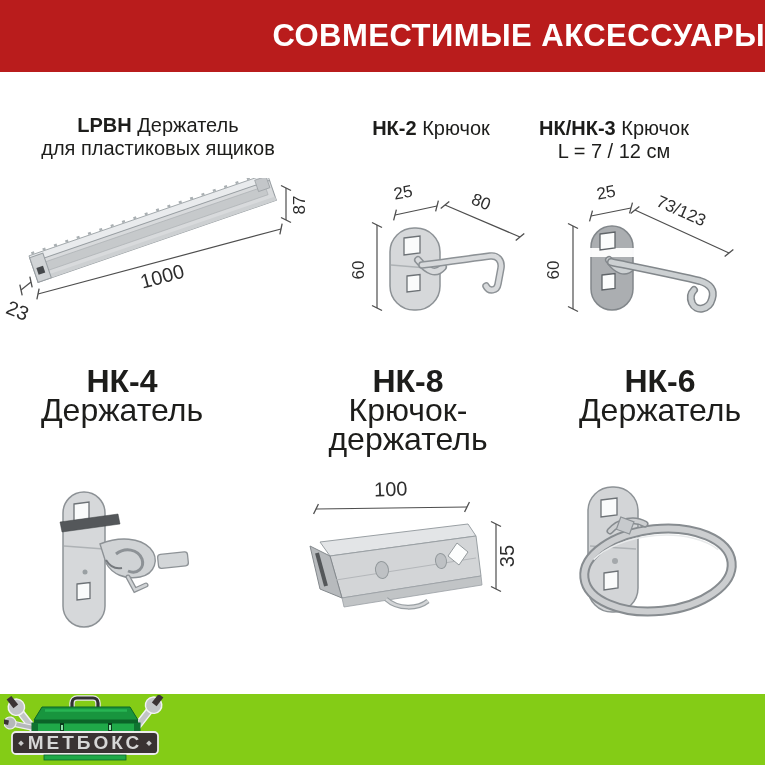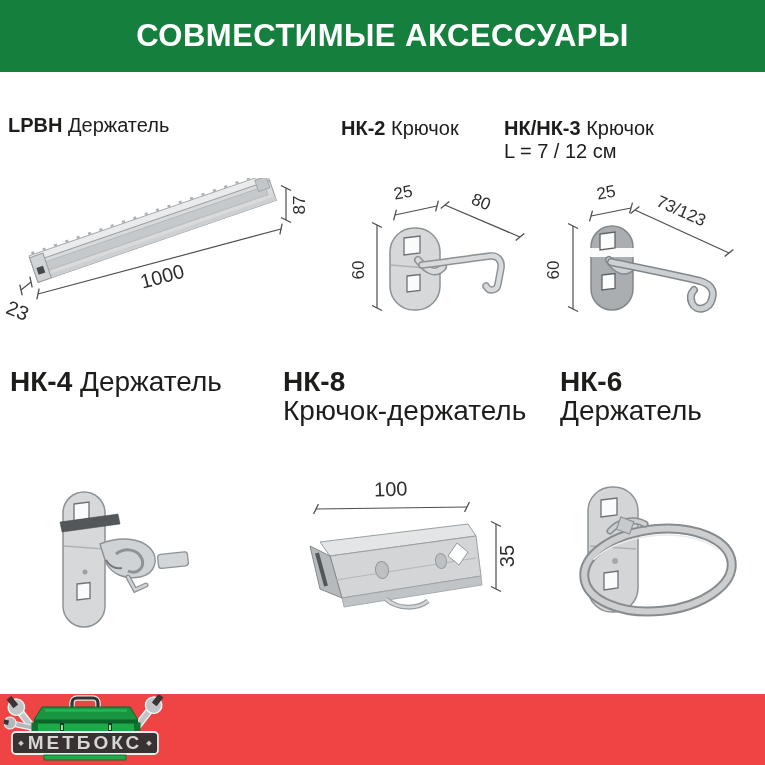--- a/index.html
+++ b/index.html
@@ -1,28 +1,28 @@
 <!DOCTYPE html>
 <html><head>
 <meta charset="utf-8">
 <style>
   html,body{margin:0;padding:0;background:#fff;}
   .page{position:relative;width:765px;height:765px;background:#ffffff;overflow:hidden;
         font-family:"Liberation Sans",sans-serif;color:#1d1d1b;}
-  .topbar{position:absolute;left:0;top:0;width:765px;height:72px;background:#15803d;
-          display:flex;align-items:center;justify-content:center;}
+  .topbar{position:absolute;left:0;top:0;width:765px;height:72px;background:#b91c1c;
+          display:flex;align-items:center;justify-content:flex-end;}
   .topbar h1{margin:0;color:#ffffff;font-size:31px;font-weight:700;letter-spacing:.5px;}
-  .title{position:absolute;}
+  .title{position:absolute;text-align:center;}
   .t-sm{font-size:20px;line-height:23px;}
-  .t-lg{font-size:28px;line-height:29px;}
+  .t-lg{font-size:32px;line-height:29px;}
   .title b{font-weight:700;}
   .pimg{position:absolute;}
   svg text.dim{font-size:17px;fill:#2e2e2e;font-family:"Liberation Sans",sans-serif;}
   svg text.dimlg{font-size:20px;}
-  .footerbar{position:absolute;left:0;top:694px;width:765px;height:71px;background:#ef4444;}
+  .footerbar{position:absolute;left:0;top:694px;width:765px;height:71px;background:#84cc16;}
   .brandlogo{position:absolute;left:4px;top:1px;}
   svg text.brand{font-size:19px;font-weight:700;letter-spacing:3px;fill:#d6d6d6;
                  font-family:"Liberation Sans",sans-serif;}
 </style>
 </head>
 <body>
 
 <svg width="0" height="0" style="position:absolute" aria-hidden="true">
   <defs>
     <marker id="tick" markerUnits="userSpaceOnUse" markerWidth="12" markerHeight="12" viewBox="-6 -6 12 12" refX="0" refY="0" orient="auto">
@@ -33,20 +33,21 @@
 
 <div class="page">
 
   <header class="topbar">
     <h1>СОВМЕСТИМЫЕ АКСЕССУАРЫ</h1>
   </header>
 
   <section>
     <div class="title t-sm" style="left:8px;top:114px;width:300px">
       <div><b>LPBH</b> <span>Держатель</span></div>
+      <div>для пластиковых ящиков</div>
     </div>
     <svg class="pimg" style="left:0;top:178px" width="325" height="152" viewBox="0 0 325 152">
       <g transform="rotate(-19 153 51)">
         <rect x="27" y="36" width="252" height="8" fill="#e9ebed" stroke="#979da1" stroke-width="0.8"></rect>
         <line x1="30" y1="34.5" x2="276" y2="34.5" stroke="#aab0b3" stroke-width="2.4" stroke-dasharray="3 9"></line>
         <rect x="27" y="43" width="252" height="21" fill="#d8dadc" stroke="#979da1" stroke-width="1"></rect>
         <rect x="33" y="47" width="240" height="9" fill="#c6c9cb" stroke="#a9aeb1" stroke-width="0.6"></rect>
         <rect x="27" y="60" width="252" height="4" fill="#cdd0d2"></rect>
         <rect x="27" y="38" width="14" height="26" fill="#d1d4d6" stroke="#979da1"></rect>
         <rect x="30" y="50" width="7" height="7" fill="#45484b"></rect>

